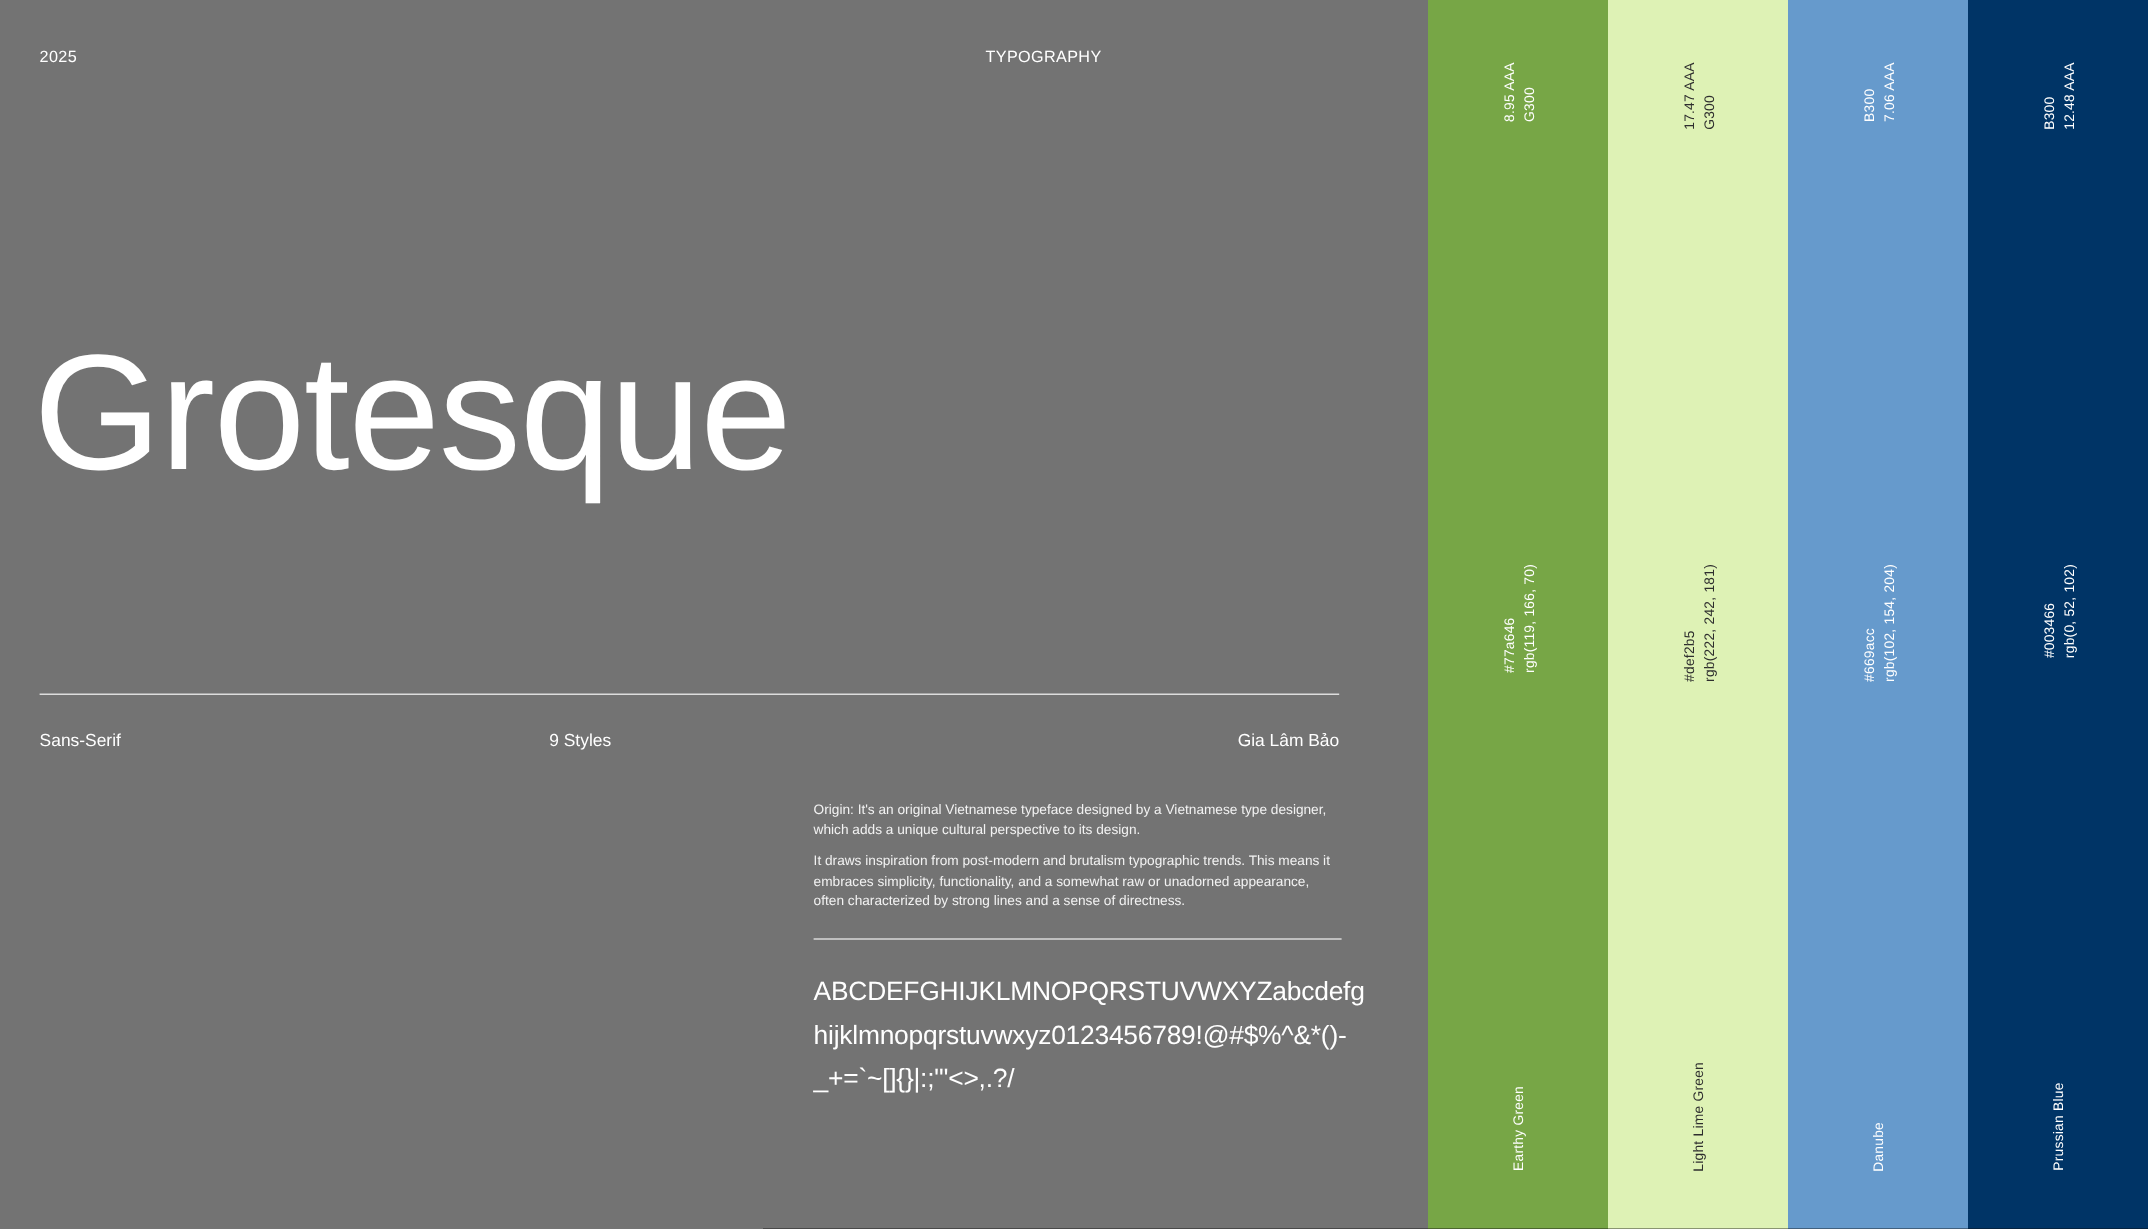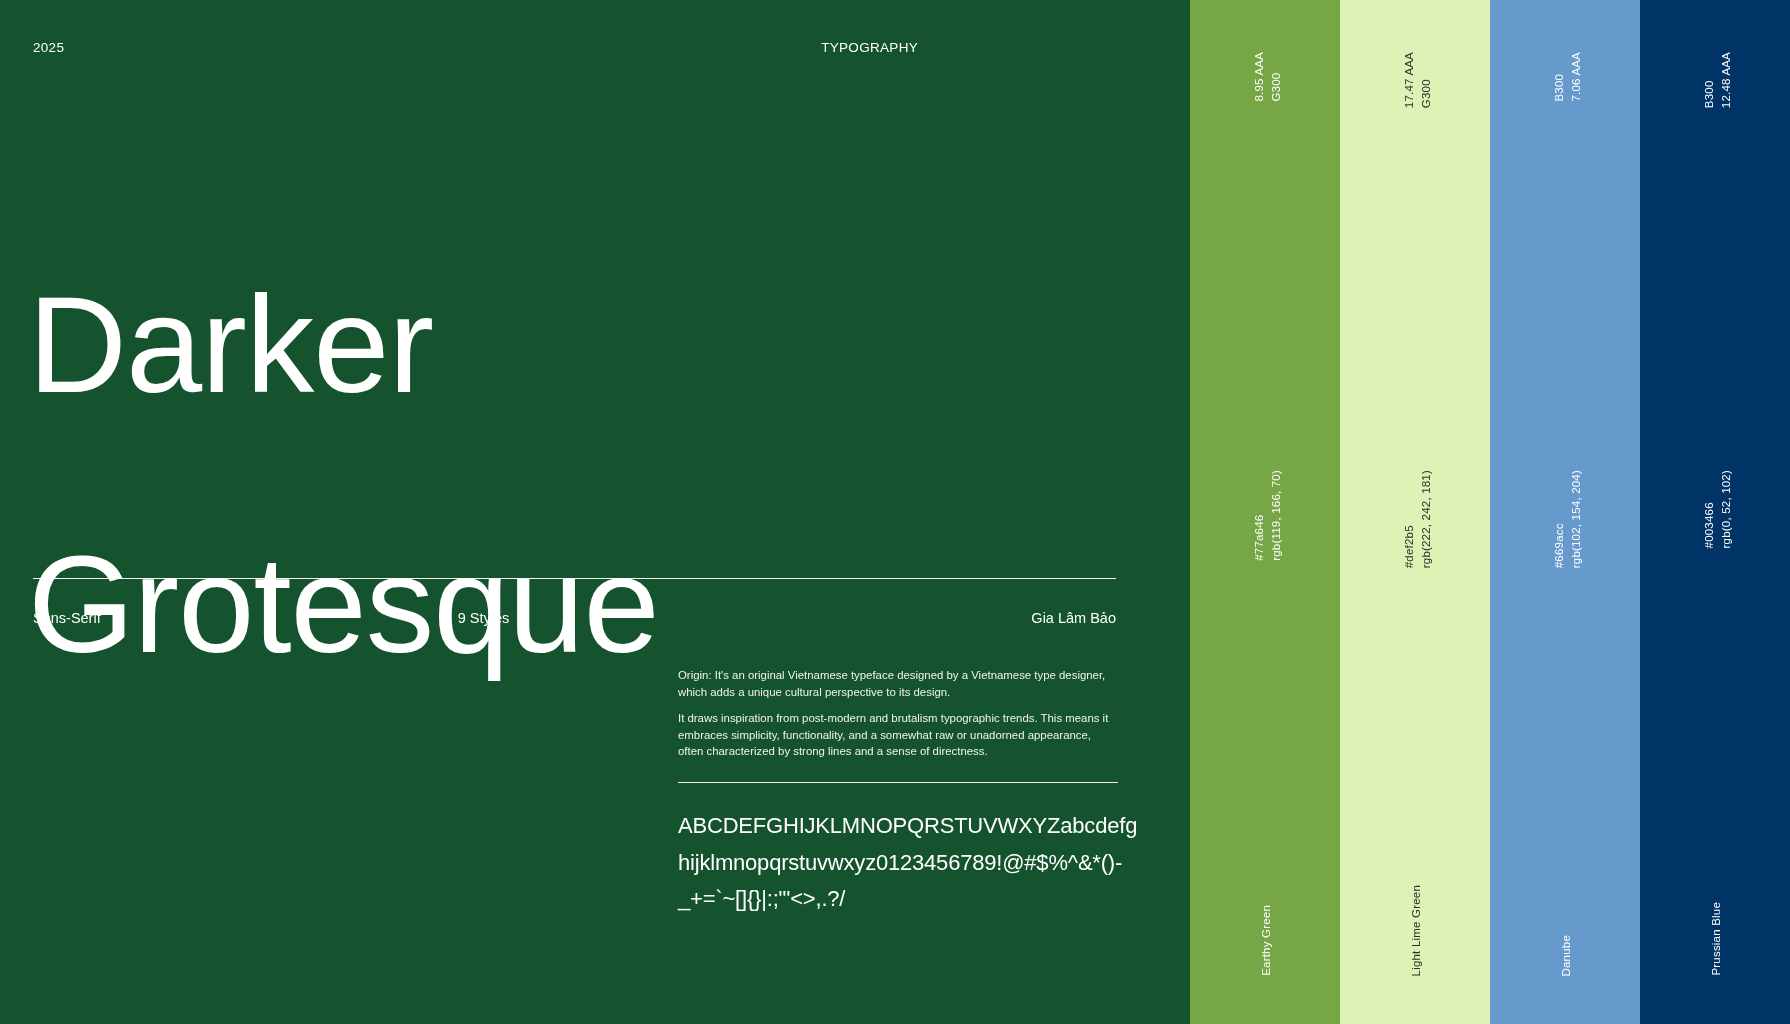--- a/index.html
+++ b/index.html
@@ -16,21 +16,21 @@
     height: 1024px;
     background: #0a0a0a;
     display: flex;
   }
 
   
   .left {
     position: relative;
     width: 1190px;
     height: 1024px;
-    background: #14532d;
+    background: #737373;
     color: #ffffff;
     flex: 0 0 1190px;
   }
 
   .top-meta {
     position: absolute;
     top: 40px;
     left: 33px;
     right: 272px;
     display: flex;
@@ -155,21 +155,20 @@
 <div class="page">
 
   <div class="left">
 
     <div class="top-meta">
       <span>2025</span>
       <span>TYPOGRAPHY</span>
     </div>
 
     <div class="hero">
-      <span class="line">Darker</span>
       <span class="line">Grotesque</span>
     </div>
 
     <div class="rule rule-main"></div>
 
     <div class="meta-row">
       <span class="left-item">Sans-Serif</span>
       <span class="mid">9 Styles</span>
       <span class="right">Gia Lâm Bảo</span>
     </div>

